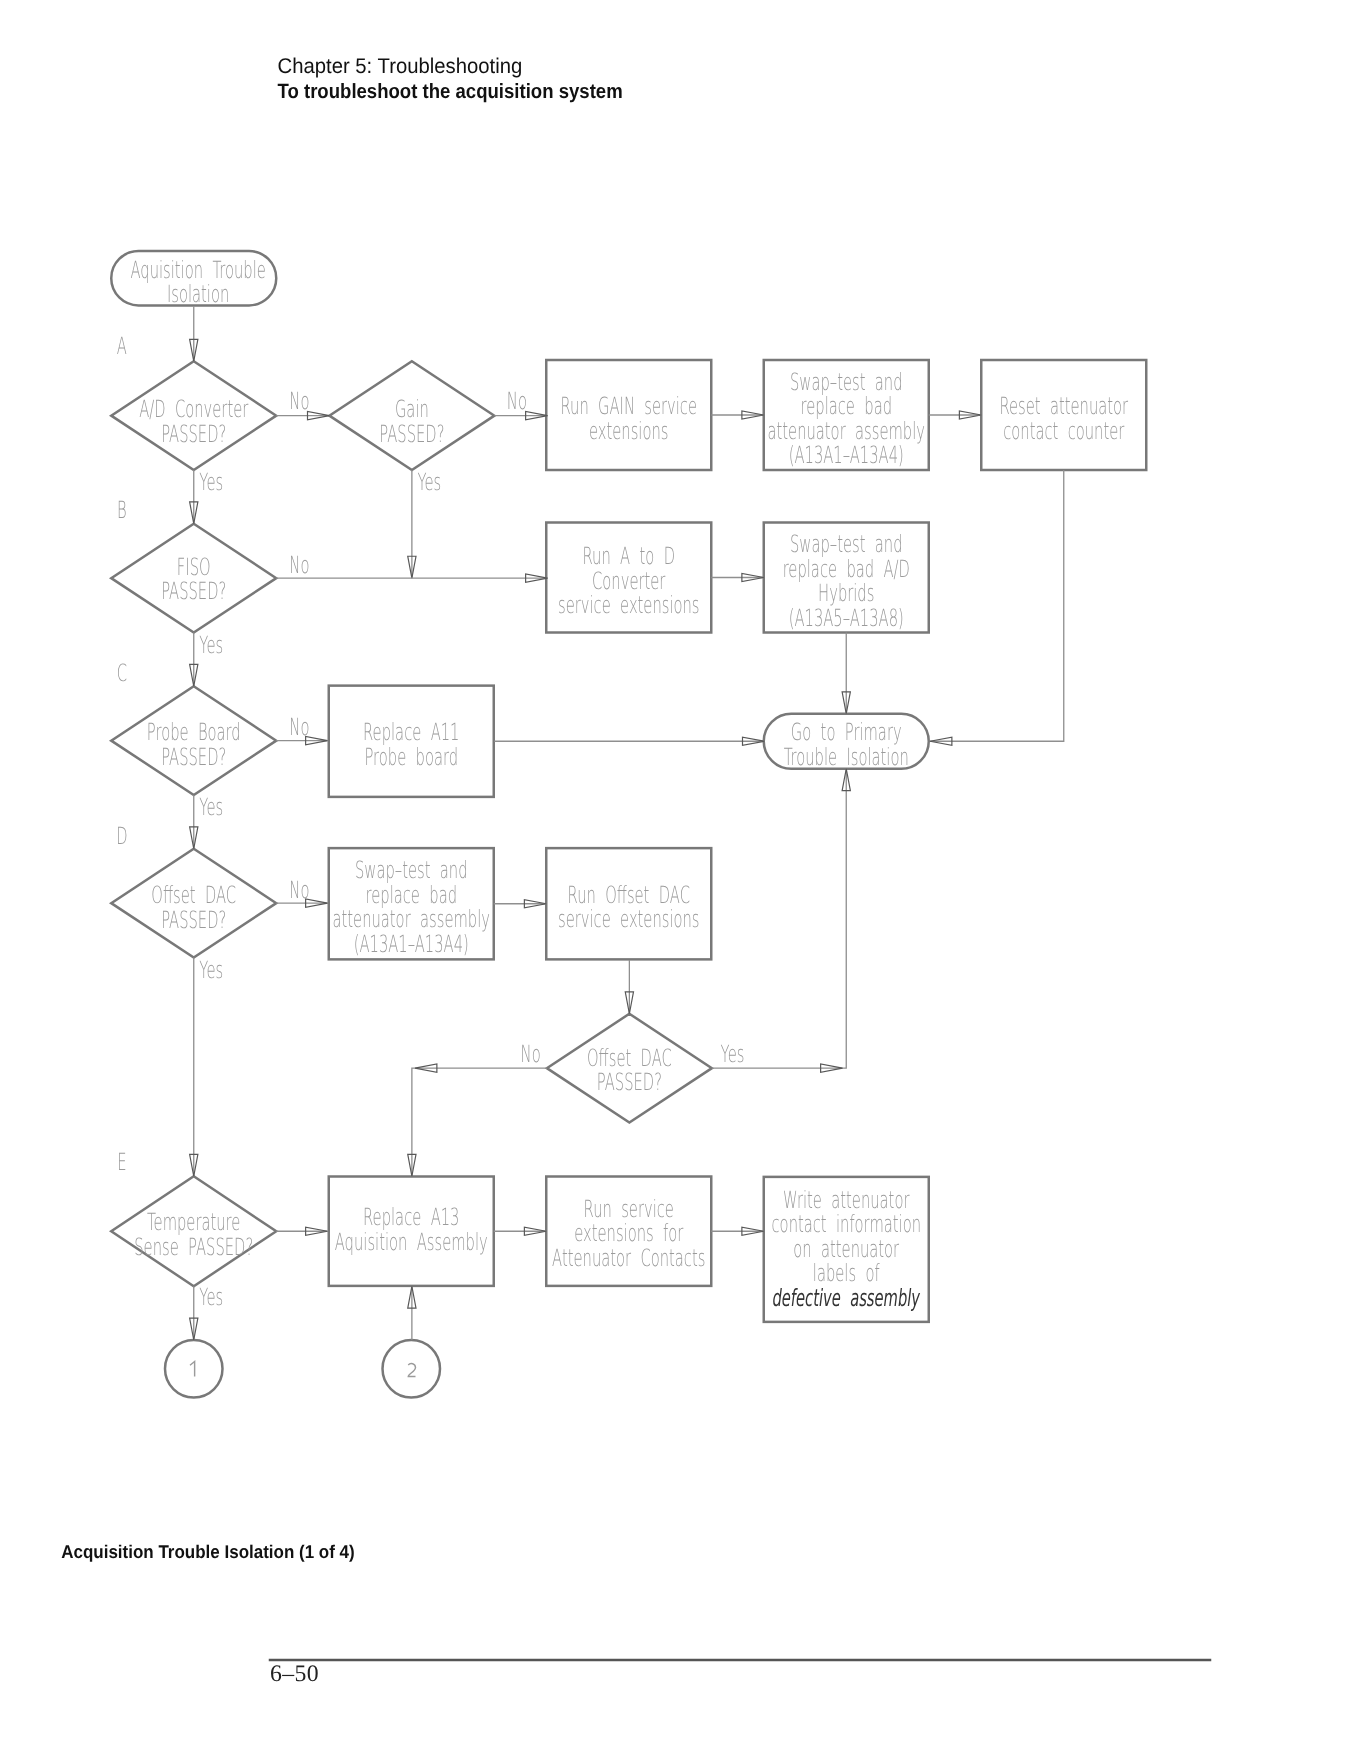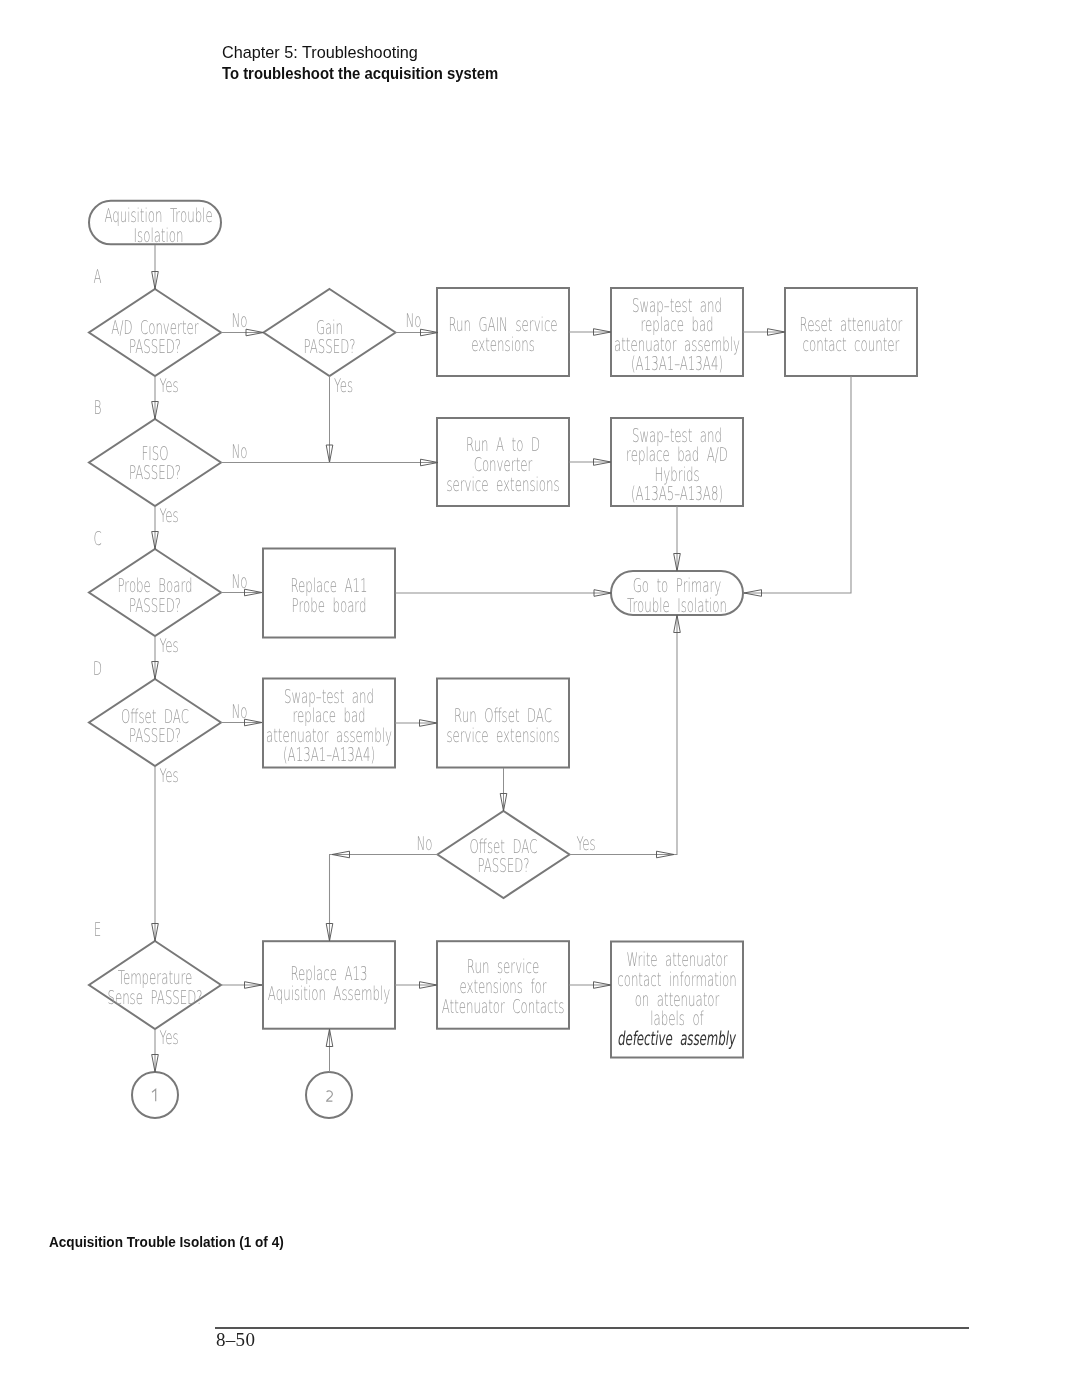--- a/index.html
+++ b/index.html
@@ -188,14 +188,14 @@
         <text x="0" y="0" class="edge" transform="translate(239.5,718.0) scale(0.62,1)">No</text>
         <text x="0" y="0" class="edge" transform="translate(169.0,782.0) scale(0.62,1)">Yes</text>
         <text x="0" y="0" class="edge" transform="translate(424.5,849.5) scale(0.62,1)">No</text>
         <text x="0" y="0" class="edge" transform="translate(586.0,849.5) scale(0.62,1)">Yes</text>
         <text x="0" y="0" class="edge" transform="translate(169.0,1044.0) scale(0.62,1)">Yes</text>
       </g>
   </svg>
 
   <div class="hdr" id="figcap">Acquisition Trouble Isolation (1 of 4)</div>
   <div id="rule"></div>
-  <div id="pgnum">8–50</div>
+  <div id="pgnum">6–50</div>
 </div>
 
 </body></html>

